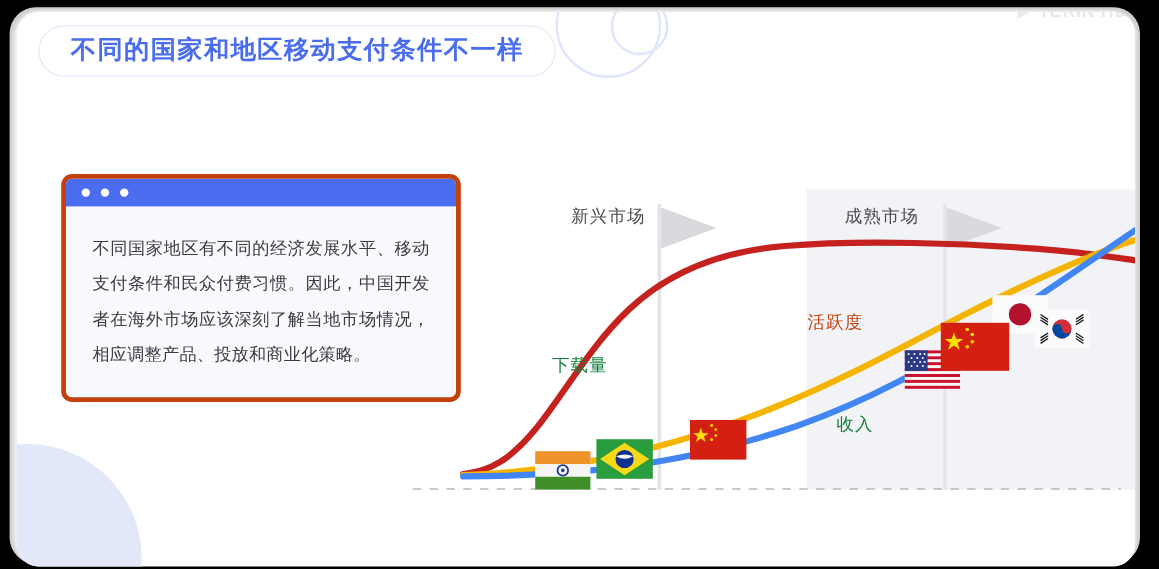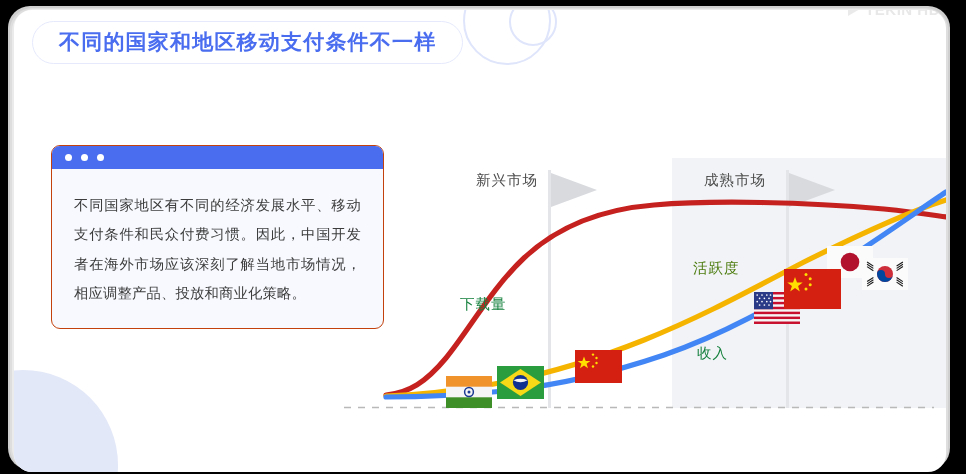--- a/index.html
+++ b/index.html
@@ -107,21 +107,21 @@
     line-height: 1;
     white-space: nowrap;
     z-index: 5;
   }
 
   
   #note-card {
     position: absolute;
     left: 37px; top: 135px;
     width: 333px;
-    border: 1px solid #c2410c;
+    border: 4px solid #c2410c;
     border-radius: 9px;
     background: #f7f9fe;
     overflow: hidden;
     box-sizing: border-box;
   }
   #note-card-titlebar {
     height: 23px;
     background: #4a6df0;
     display: flex;
     align-items: center;
@@ -164,21 +164,21 @@
   #zone-label-mature   { left: 690px; top: 161px; }
 
   .series-label {
     position: absolute;
     font-size: 14.5px;
     letter-spacing: 1px;
     white-space: nowrap;
     font-weight: normal;
   }
   #series-label-downloads { left: 446px; top: 285px; color: #15803d; }
-  #series-label-activity  { left: 679px; top: 249px; color: #4d7c0f; text-align: center; }
+  #series-label-activity  { left: 659px; top: 249px; color: #c2410c; text-align: center; }
   #series-label-revenue   { left: 683px; top: 334px; color: #15803d; }
 </style>
 </head>
 <body>
 
 <div id="slide-root">
 
   <div class="card-shadow-layer"></div>
   <div class="card-shadow-layer s2"></div>
   <div class="card-shadow-layer s3"></div>

